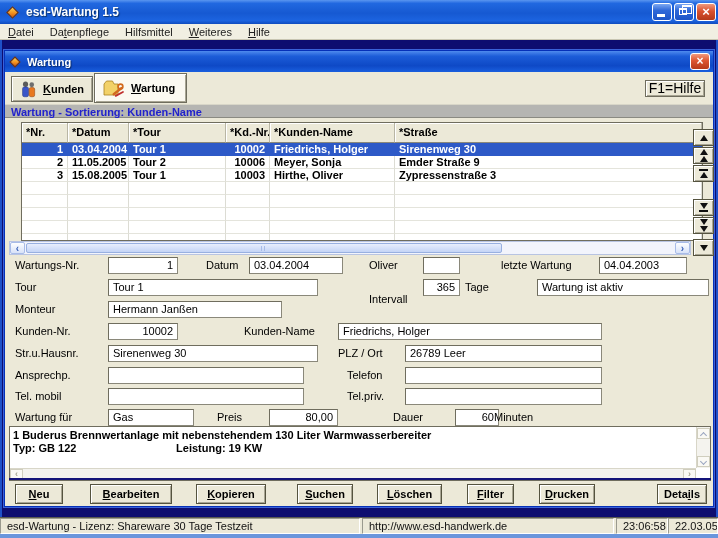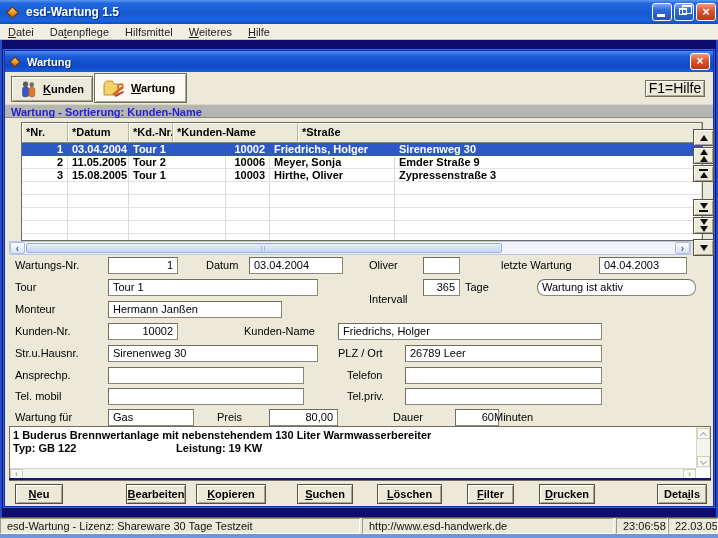--- a/index.html
+++ b/index.html
@@ -189,20 +189,21 @@
       </div>
       <div class="f1help">F1=Hilfe</div>
     </div>
 
     <div class="sortbar">Wartung - Sortierung: Kunden-Name</div>
 
     <div class="table">
       <div class="trow thead">
         <div class="th c-nr">*Nr.</div>
         <div class="th c-datum">*Datum</div>
+        <div class="th c-tour">*Tour</div>
         <div class="th c-kdnr">*Kd.-Nr.</div>
         <div class="th c-name">*Kunden-Name</div>
         <div class="th c-str">*Straße</div>
       </div>
       <div class="trow selected">
         <div class="td c-nr">1</div>
         <div class="td c-datum">03.04.2004</div>
         <div class="td c-tour">Tour 1</div>
         <div class="td c-kdnr">10002</div>
         <div class="td c-name">Friedrichs, Holger</div>
@@ -302,21 +303,21 @@
     <div class="lbl" style="left:364px; top:206px;">Oliver</div>
     <div class="field" style="left:418px; top:206px; width:37px;"></div>
     <div class="lbl" style="left:496px; top:206px;">letzte Wartung</div>
     <div class="field" style="left:594px; top:206px; width:88px;">04.04.2003</div>
 
     <div class="lbl" style="left:10px; top:228px;">Tour</div>
     <div class="field" style="left:103px; top:228px; width:210px;">Tour 1</div>
     <div class="lbl" style="left:364px; top:228px;margin-top:12px;">Intervall</div>
     <div class="field num" style="left:418px; top:228px; width:37px;">365</div>
     <div class="lbl" style="left:460px; top:228px;">Tage</div>
-    <div class="field" style="left:532px; top:228px; width:159px;border-radius:8px;">Wartung ist aktiv</div>
+    <div class="field" style="left:532px; top:228px; width:172px;">Wartung ist aktiv</div>
 
     <div class="lbl" style="left:10px; top:250px;">Monteur</div>
     <div class="field" style="left:103px; top:250px; width:174px;">Hermann Janßen</div>
 
     <div class="lbl" style="left:10px; top:272px;">Kunden-Nr.</div>
     <div class="field num" style="left:103px; top:272px; width:70px;">10002</div>
     <div class="lbl" style="left:239px; top:272px;">Kunden-Name</div>
     <div class="field" style="left:333px; top:272px; width:264px;">Friedrichs, Holger</div>
 
     <div class="lbl" style="left:10px; top:294px;">Str.u.Hausnr.</div>
@@ -360,21 +361,21 @@
       </div>
       <div class="notes-hscroll">
         <div class="mini-btn">‹</div>
         <div class="mini-btn">›</div>
       </div>
     </div>
 
     <div class="divider"></div>
 
     <div class="btn" style="left:10px;  width:48px;"><u>N</u>eu</div>
-    <div class="btn" style="left:85px;  width:60px;margin-left:36px;"><u>B</u>earbeiten</div>
+    <div class="btn" style="left:85px;  width:82px;"><u>B</u>earbeiten</div>
     <div class="btn" style="left:191px; width:70px;"><u>K</u>opieren</div>
     <div class="btn" style="left:292px; width:56px;"><u>S</u>uchen</div>
     <div class="btn" style="left:372px; width:65px;"><u>L</u>öschen</div>
     <div class="btn" style="left:462px; width:47px;"><u>F</u>ilter</div>
     <div class="btn" style="left:534px; width:56px;"><u>D</u>rucken</div>
     <div class="btn" style="left:652px; width:50px;">Deta<u>i</u>ls</div>
   </div>
 
   <div class="statusbar">
     <div class="status-cell st-license">esd-Wartung - Lizenz: Shareware 30 Tage Testzeit</div>

